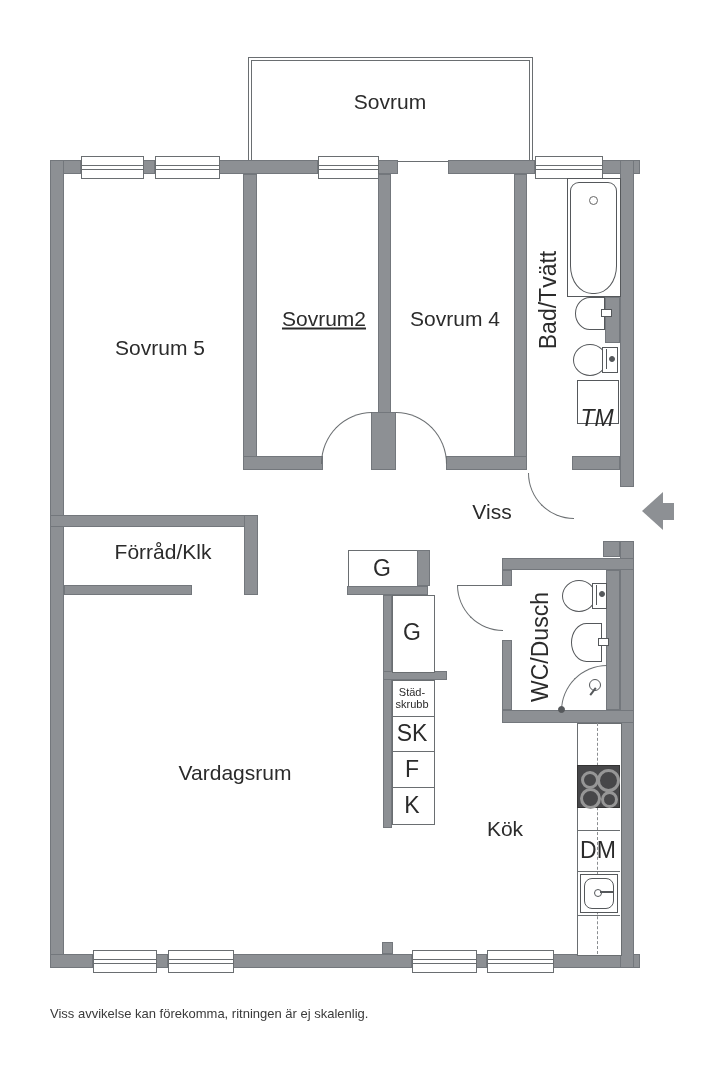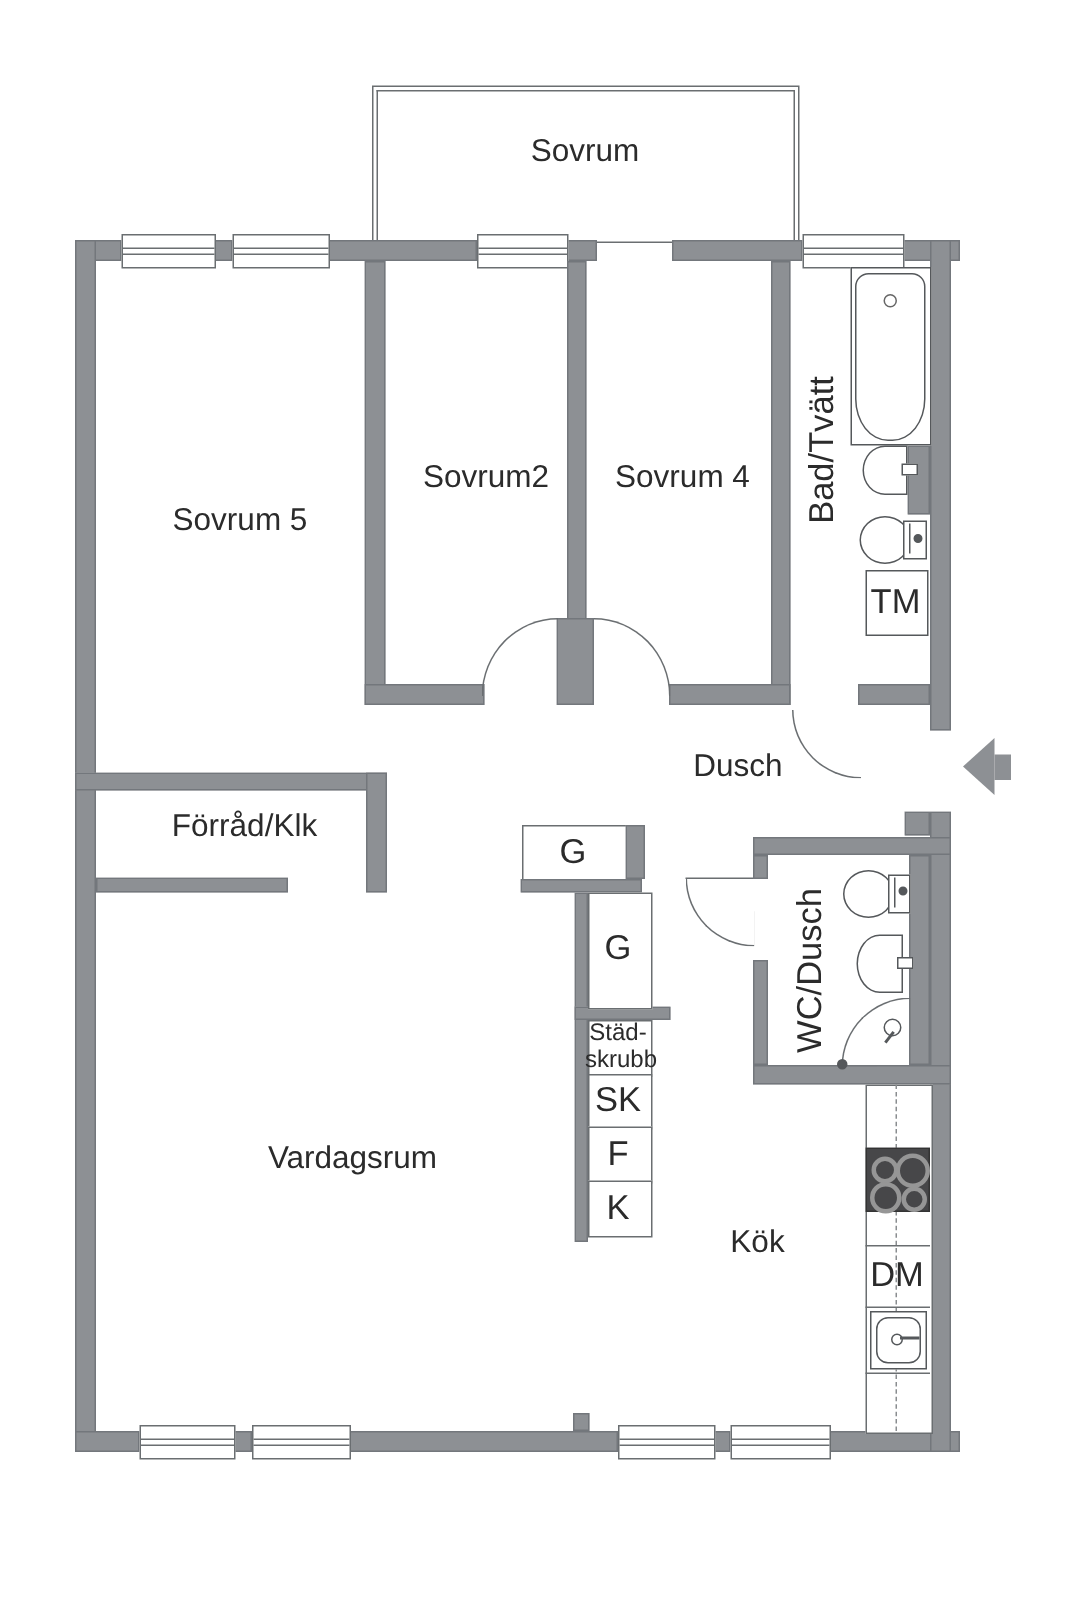--- a/index.html
+++ b/index.html
@@ -8,21 +8,21 @@
   .wall{position:absolute;background:#8d9094;box-shadow:inset 0 0 0 1px rgba(95,99,103,.55);}
   .win{position:absolute;background:#fff;border:1px solid #6a6e71;}
   .win::before,.win::after{content:"";position:absolute;left:0;right:0;height:1px;background:#6a6e71;}
   .win::before{top:36%;} .win::after{top:58%;}
   .box{position:absolute;background:#fff;border:1px solid #6a6e71;}
   .dark{border-color:#55585b;}
   .lbl{position:absolute;transform:translate(-50%,-50%);font-size:21px;line-height:1;
        color:#2b2b2b;white-space:nowrap;}
   .lbl.v{transform:translate(-50%,-50%) rotate(-90deg);}
   .lbl.big{font-size:23px;}
-  .lbl.small{font-size:16px;line-height:1.1;text-align:center;white-space:normal;width:44px;}
+  .lbl.small{font-size:11px;line-height:1.1;text-align:center;white-space:normal;width:44px;}
   .arc{position:absolute;border:0 solid #6a6e71;background:transparent;}
   .arc.tl{border-top-width:1px;border-left-width:1px;border-top-left-radius:100% 100%;}
   .arc.tr{border-top-width:1px;border-right-width:1px;border-top-right-radius:100% 100%;}
   .arc.bl{border-bottom-width:1px;border-left-width:1px;border-bottom-left-radius:100% 100%;}
   .line{position:absolute;background:#6a6e71;}
   .balcony{position:absolute;left:248px;top:57px;width:283px;height:103px;border:1px solid #6a6e71;}
   .balcony::before{content:"";position:absolute;left:2px;right:2px;top:2px;bottom:0;
        border:1px solid #6a6e71;border-bottom:none;}
   .ellipse{position:absolute;background:#fff;border:1px solid #55585b;border-radius:50%;}
   .dsink{position:absolute;background:#fff;border:1px solid #55585b;
@@ -91,27 +91,27 @@
   <div class="box dark" style="left:567px;top:178px;width:52px;height:117px;"></div>
   <div class="tub"></div>
   <div class="ellipse" style="left:589px;top:196px;width:7px;height:7px;border-color:#666;"></div>
   <div class="dsink" style="left:575px;top:297px;width:28px;height:31px;"></div>
   <div class="box dark" style="left:601px;top:309px;width:9px;height:6px;"></div>
   <div class="ellipse" style="left:573px;top:344px;width:32px;height:30px;"></div>
   <div class="box dark" style="left:602px;top:347px;width:14px;height:24px;"></div>
   <div class="line" style="left:606px;top:349px;width:1px;height:20px;background:#55585b;"></div>
   <div class="ellipse" style="left:609px;top:356px;width:4px;height:4px;background:#55585b;"></div>
   <div class="box dark" style="left:577px;top:380px;width:40px;height:42px;"></div>
-  <div class="lbl big" style="left:597px;top:401px;">TM</div>
+  <div class="lbl big" style="left:597px;top:418px;font-style:italic;">TM</div>
   <div class="lbl v" style="left:548px;top:300px;font-size:23px;">Bad/Tvätt</div>
 
   <div class="lbl" style="left:160px;top:347px;">Sovrum 5</div>
-  <div class="lbl" style="left:324px;top:318px;">Sovrum2</div>
+  <div class="lbl" style="left:324px;top:318px;text-decoration:underline;">Sovrum2</div>
   <div class="lbl" style="left:455px;top:318px;">Sovrum 4</div>
-  <div class="lbl" style="left:492px;top:511px;">Dusch</div>
+  <div class="lbl" style="left:492px;top:511px;">Viss</div>
 
   <div class="wall" style="left:50px;top:515px;width:208px;height:12px;"></div>
   <div class="wall" style="left:244px;top:515px;width:14px;height:80px;"></div>
   <div class="wall" style="left:64px;top:585px;width:128px;height:10px;"></div>
   <div class="lbl" style="left:163px;top:551px;">Förråd/Klk</div>
 
   <div class="box" style="left:348px;top:550px;width:69px;height:36px;"></div>
   <div class="wall" style="left:417px;top:550px;width:13px;height:36px;"></div>
   <div class="wall" style="left:347px;top:586px;width:81px;height:9px;"></div>
   <div class="wall" style="left:383px;top:595px;width:9px;height:233px;"></div>
@@ -164,13 +164,14 @@
   <div class="line" style="left:577px;top:915px;width:43px;height:1px;"></div>
   <div class="lbl big" style="left:598px;top:850px;">DM</div>
   <div class="box dark" style="left:580px;top:874px;width:36px;height:37px;"></div>
   <div class="box dark" style="left:584px;top:878px;width:28px;height:29px;border-radius:8px;"></div>
   <div class="ellipse" style="left:594px;top:889px;width:6px;height:6px;"></div>
   <div class="line" style="left:600px;top:891px;width:13px;height:2px;background:#55585b;"></div>
 
   <div class="lbl" style="left:235px;top:772px;">Vardagsrum</div>
   <div class="lbl" style="left:505px;top:828px;">Kök</div>
 
+  <div class="footer">Viss avvikelse kan förekomma, ritningen är ej skalenlig.</div>
 </div>
 
 </body></html>

